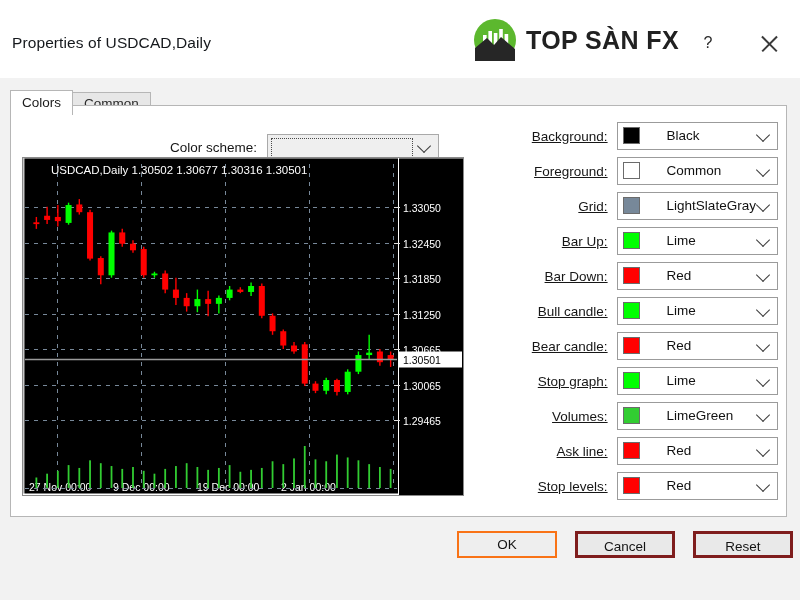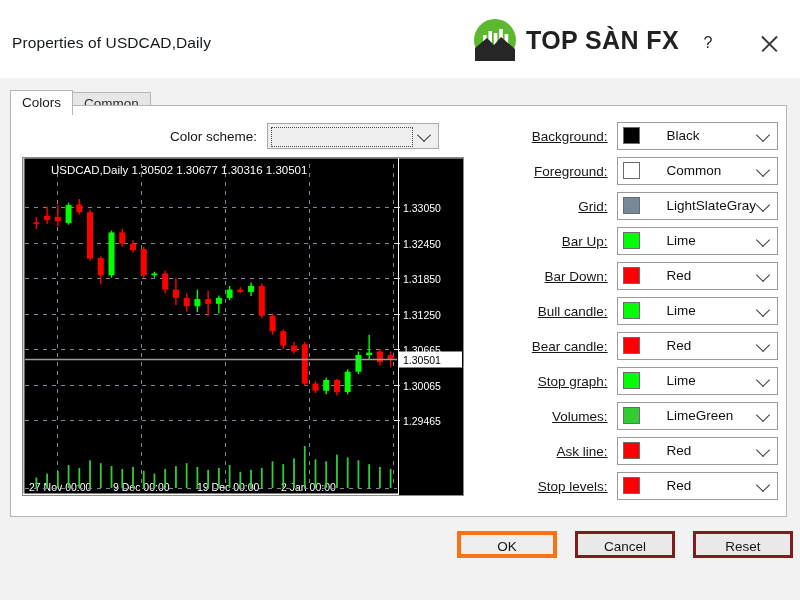--- a/index.html
+++ b/index.html
@@ -33,21 +33,21 @@
   .tabs{position:absolute;left:10px;top:81px;height:26px;display:flex;align-items:flex-end;margin-top:8px;}
   .tab{height:24px;padding:0 11px;font-size:13.5px;color:#1b1b1b;line-height:24px;
        border:1px solid #b6b6b6;border-bottom:none;margin-right:-1px;cursor:pointer;}
   .tab.inactive{background:#e7e7e7;color:#2a2a2a;height:22px;line-height:22px;}
   .tab.active{background:#ffffff;border-color:#b6b6b6;position:relative;z-index:3;}
 
   .content-panel{position:absolute;left:10px;top:105px;width:775px;height:410px;
                  background:#ffffff;border:1px solid #b6b6b6;}
 
   
-  .scheme-row{position:absolute;left:170px;top:123px;display:flex;align-items:center;gap:10px;}
+  .scheme-row{position:absolute;left:170px;top:134px;display:flex;align-items:center;gap:10px;}
   .scheme-label{font-size:13.5px;color:#161616;}
   .combo{position:relative;background:#efefef;border:1px solid #a9a9a9;box-sizing:border-box;cursor:pointer;}
   .scheme-combo{width:172px;height:26px;}
   .scheme-inner{position:absolute;left:3px;top:3px;width:140px;height:18px;
                 border:1px dotted #4a4a4a;background:#efefef;}
   .chev{position:absolute;right:9px;top:50%;width:9px;height:9px;margin-top:-6px;
         border-right:1.7px solid #3c3c3c;border-bottom:1.7px solid #3c3c3c;transform:rotate(45deg);}
 
   
   .chart-frame{position:absolute;left:22px;top:157px;width:440px;height:337px;
@@ -59,21 +59,21 @@
   .field-row{display:flex;align-items:center;height:26px;margin-bottom:9px;}
   .field-label{width:108px;text-align:right;padding-right:9px;font-size:13.5px;color:#161616;white-space:nowrap;text-decoration:underline;}
   .field-combo{width:160px;height:26px;background:#ffffff;border:1px solid #9b9b9b;position:relative;}
   .swatch{position:absolute;left:5px;top:4px;width:17px;height:17px;border:1px solid #6b6b6b;box-sizing:border-box;}
   .cval{position:absolute;left:30px;top:0;height:26px;line-height:26px;font-size:13.5px;color:#111111;margin-left:19px;}
 
   
   .btnrow{position:absolute;left:457px;top:531px;display:flex;gap:18px;}
   .btn{width:100px;height:27px;background:#e9e9e9;border:3px solid #7f1d1d;
        font-size:13.5px;color:#141414;line-height:25px;text-align:center;cursor:pointer;box-sizing:border-box;}
-  .btn.default{border:4px solid #f97316;background:#eeeeee;line-height:23px;}
+  .btn.default{border:2px solid #f97316;background:#eeeeee;line-height:23px;}
 </style>
 </head>
 <body>
 
 <div id="app">
 
   <div class="titlebar">
     <div class="dlg-title">Properties of USDCAD,Daily</div>
 
     <div class="brand">

